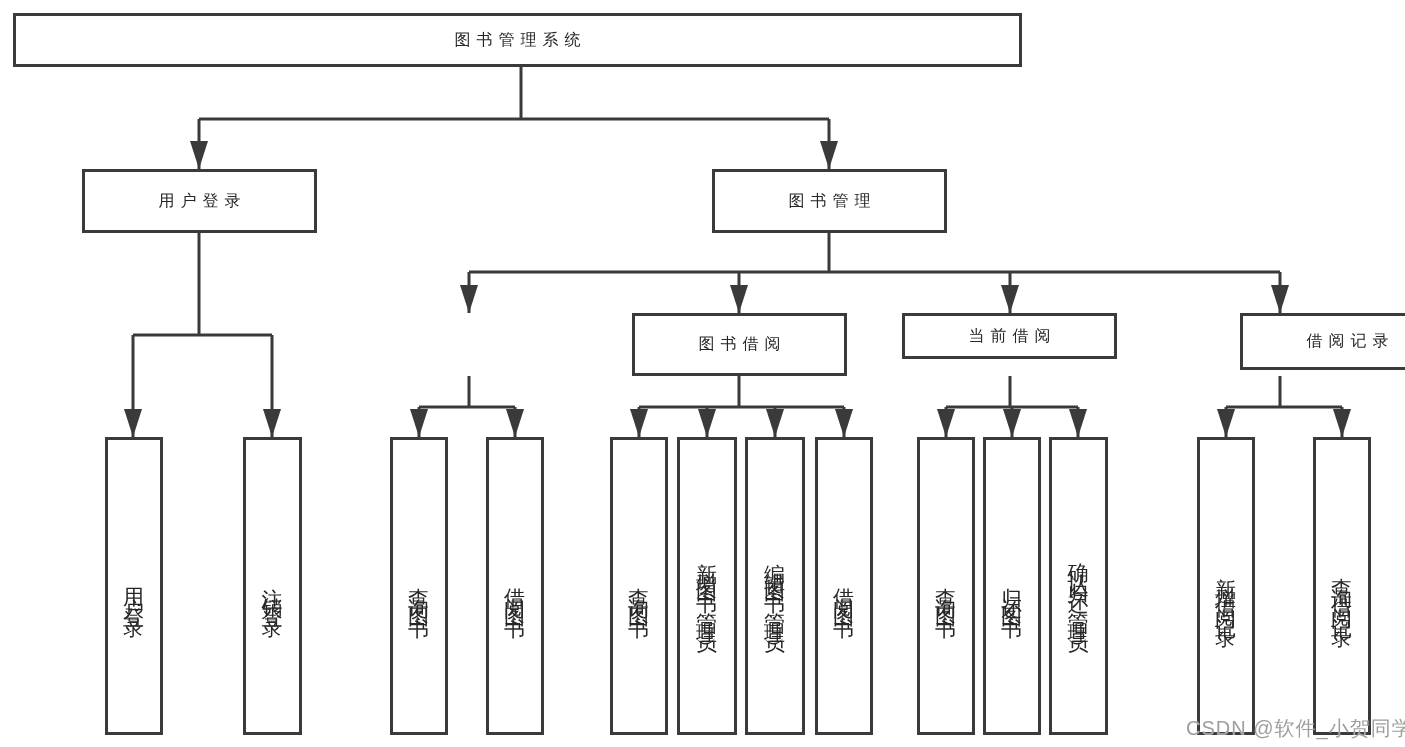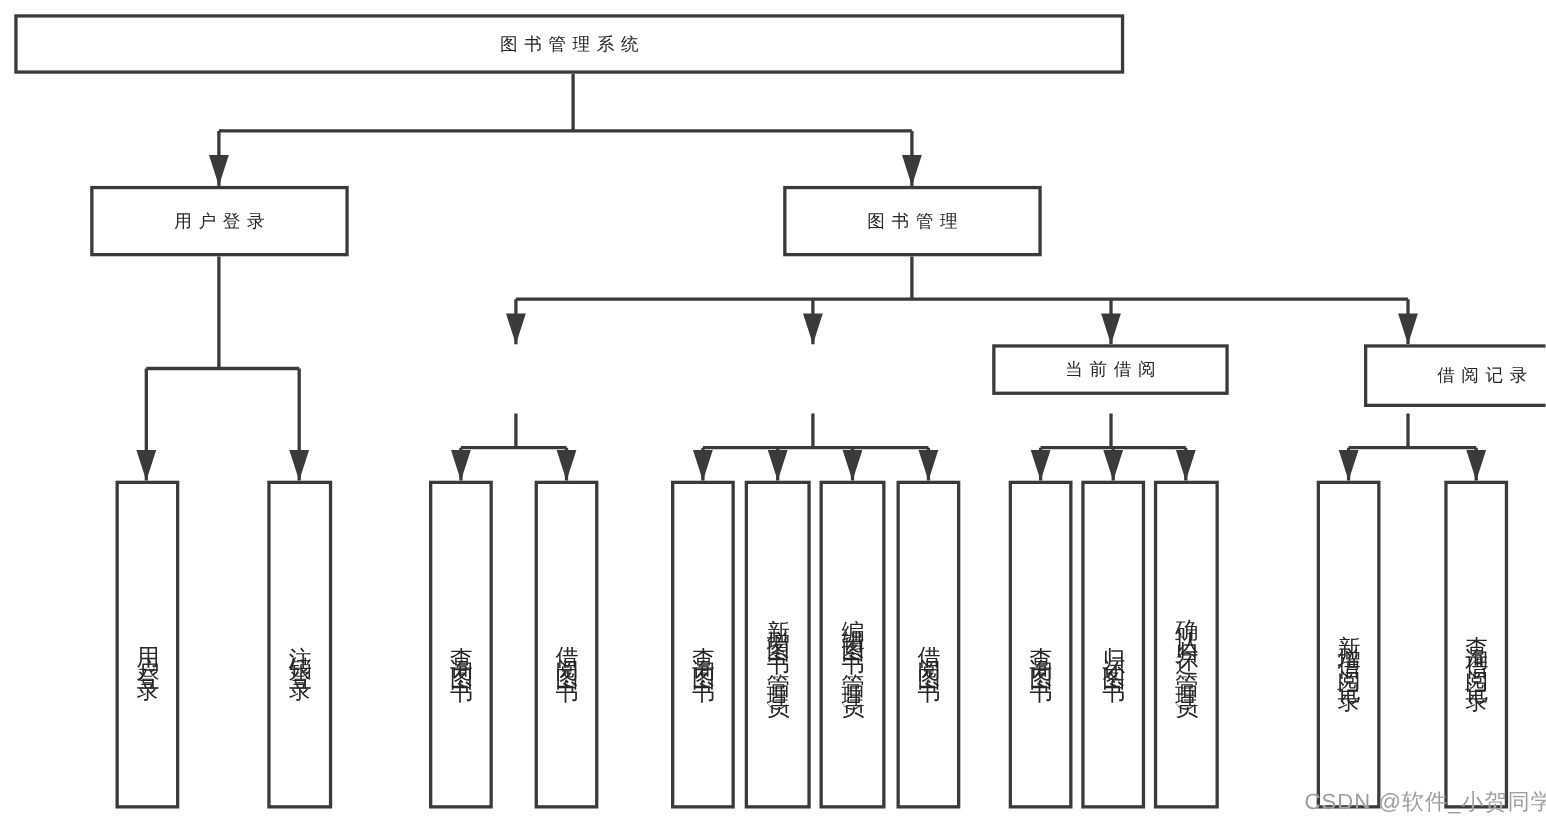--- a/index.html
+++ b/index.html
@@ -76,20 +76,23 @@
     <span>图书管理系统</span>
   </div>
 
   <div class="node h-node" style="left:82px;top:169px;width:235px;height:64px">
     <span>用户登录</span>
   </div>
   <div class="node h-node" style="left:712px;top:169px;width:235px;height:64px">
     <span>图书管理</span>
   </div>
 
+  <div class="node h-node" style="left:632px;top:313px;width:215px;height:63px">
+    <span>图书借阅</span>
+  </div>
   <div class="node h-node" style="left:902px;top:313px;width:215px;height:46px">
     <span>当前借阅</span>
   </div>
   <div class="node h-node" style="left:1240px;top:313px;width:215px;height:57px">
     <span>借阅记录</span>
   </div>
 
   <div class="node leaf" style="left:105px;top:437px;width:58px;height:298px">
     <span>用户登录</span>
   </div>

